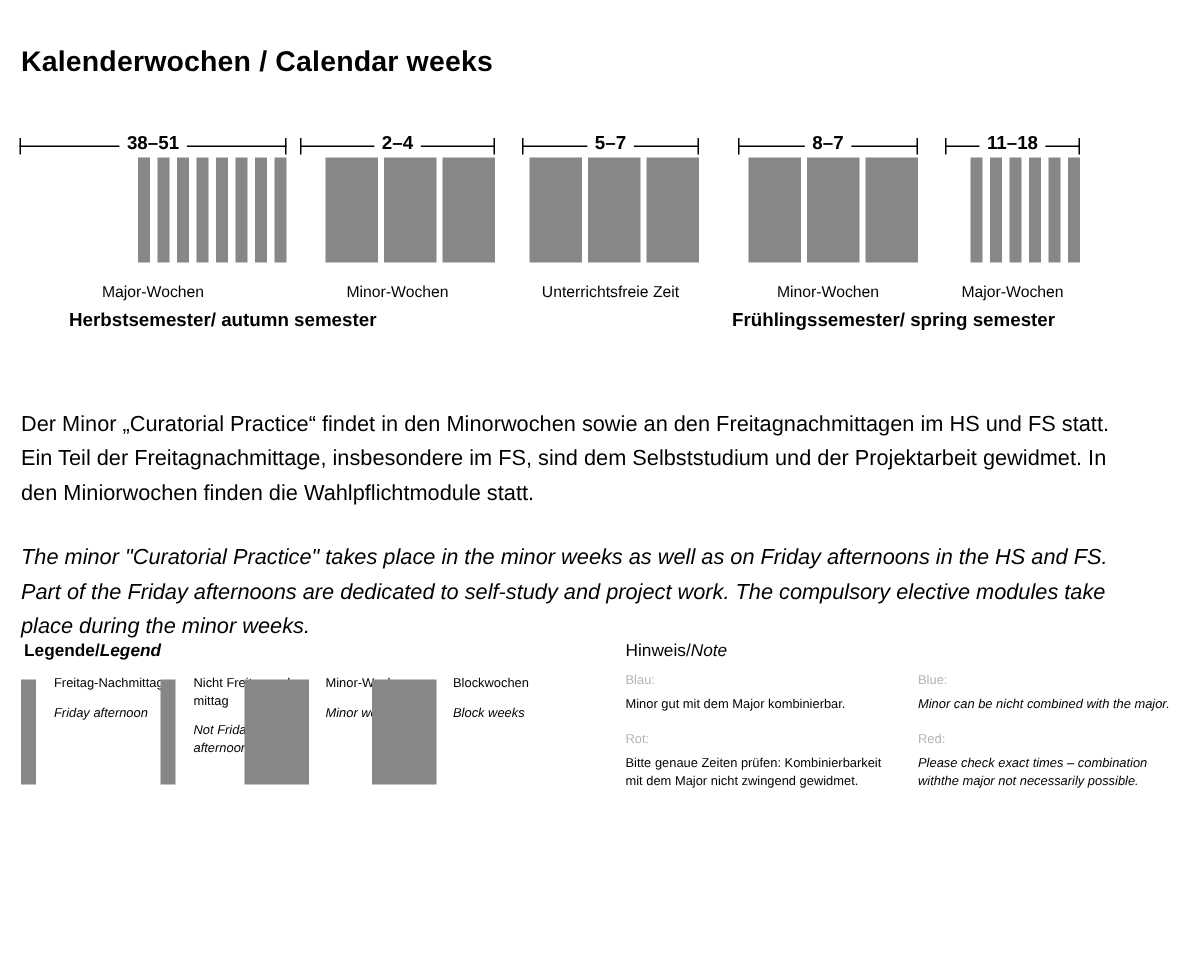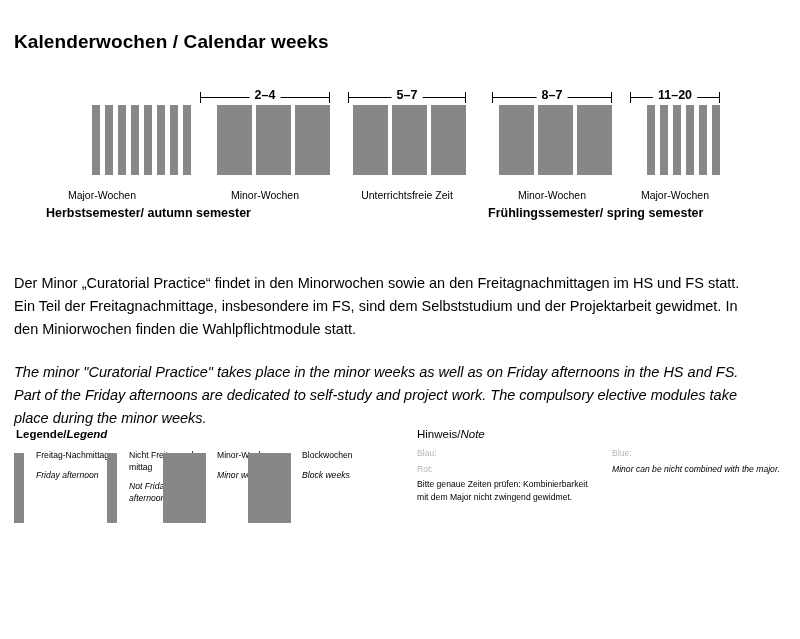--- a/index.html
+++ b/index.html
@@ -195,20 +195,26 @@
     margin-bottom: 11px;
   }
 </style>
 </head>
 <body>
 
 <div id="page-title">Kalenderwochen / Calendar weeks</div>
 
 <div id="chart">
     <div class="grp" style="left: 13px; width: 178px;">
+      <div class="dim">
+        <div class="rule"></div>
+        <div class="cap l"></div>
+        <div class="cap r"></div>
+        <div class="num">38–51</div>
+      </div>
       <div class="bars" style="right: 0px; width: 99px; gap: 5px;">
         <div class="bar" style="width: 8px; height: 70px; background: rgb(135, 135, 135);"></div>
         <div class="bar" style="width: 8px; height: 70px; background: rgb(135, 135, 135);"></div>
         <div class="bar" style="width: 8px; height: 70px; background: rgb(135, 135, 135);"></div>
         <div class="bar" style="width: 8px; height: 70px; background: rgb(135, 135, 135);"></div>
         <div class="bar" style="width: 8px; height: 70px; background: rgb(135, 135, 135);"></div>
         <div class="bar" style="width: 8px; height: 70px; background: rgb(135, 135, 135);"></div>
         <div class="bar" style="width: 8px; height: 70px; background: rgb(135, 135, 135);"></div>
         <div class="bar" style="width: 8px; height: 70px; background: rgb(135, 135, 135);"></div>
       </div>
@@ -254,21 +260,21 @@
         <div class="bar" style="width: 35px; height: 70px; background: rgb(135, 135, 135);"></div>
         <div class="bar" style="width: 35px; height: 70px; background: rgb(135, 135, 135);"></div>
       </div>
       <div class="grp-label">Minor-Wochen</div>
     </div>
     <div class="grp" style="left: 630px; width: 90px;">
       <div class="dim">
         <div class="rule"></div>
         <div class="cap l"></div>
         <div class="cap r"></div>
-        <div class="num">11–20</div>
+        <div class="num">11–18</div>
       </div>
       <div class="bars" style="right: 0px; width: 73px; gap: 5px;">
         <div class="bar" style="width: 8px; height: 70px; background: rgb(135, 135, 135);"></div>
         <div class="bar" style="width: 8px; height: 70px; background: rgb(135, 135, 135);"></div>
         <div class="bar" style="width: 8px; height: 70px; background: rgb(135, 135, 135);"></div>
         <div class="bar" style="width: 8px; height: 70px; background: rgb(135, 135, 135);"></div>
         <div class="bar" style="width: 8px; height: 70px; background: rgb(135, 135, 135);"></div>
         <div class="bar" style="width: 8px; height: 70px; background: rgb(135, 135, 135);"></div>
       </div>
       <div class="grp-label">Major-Wochen</div>
@@ -309,19 +315,22 @@
       <div class="legend-text" style="left: 54px;">
         <span class="de">Blockwochen</span>
         <span class="en">Block weeks</span>
       </div>
     </div>
   </div>
 
 <div id="note-title"><span class="de">Hinweis/</span><span class="en">Note</span></div>
 <div class="note-col" id="note-de">
     <span class="note-key">Blau:</span>
+    <span class="note-body">Minor gut mit dem Major kombinierbar.</span>
     <span class="note-key">Rot:</span>
     <span class="note-body">Bitte genaue Zeiten prüfen: Kombinierbarkeit mit dem Major nicht zwingend gewidmet.</span>
   </div>
 <div class="note-col" id="note-en">
     <span class="note-key">Blue:</span>
     <span class="note-body">Minor can be nicht combined with the major.</span>
+    <span class="note-key">Red:</span>
+    <span class="note-body">Please check exact times – combination withthe major not necessarily possible.</span>
   </div>
 
 </body></html>

